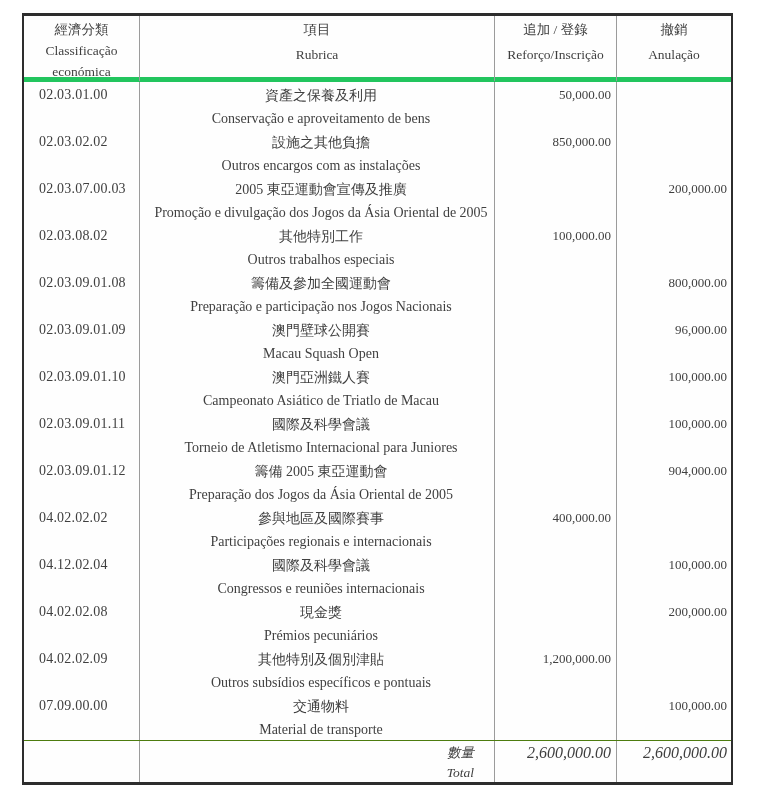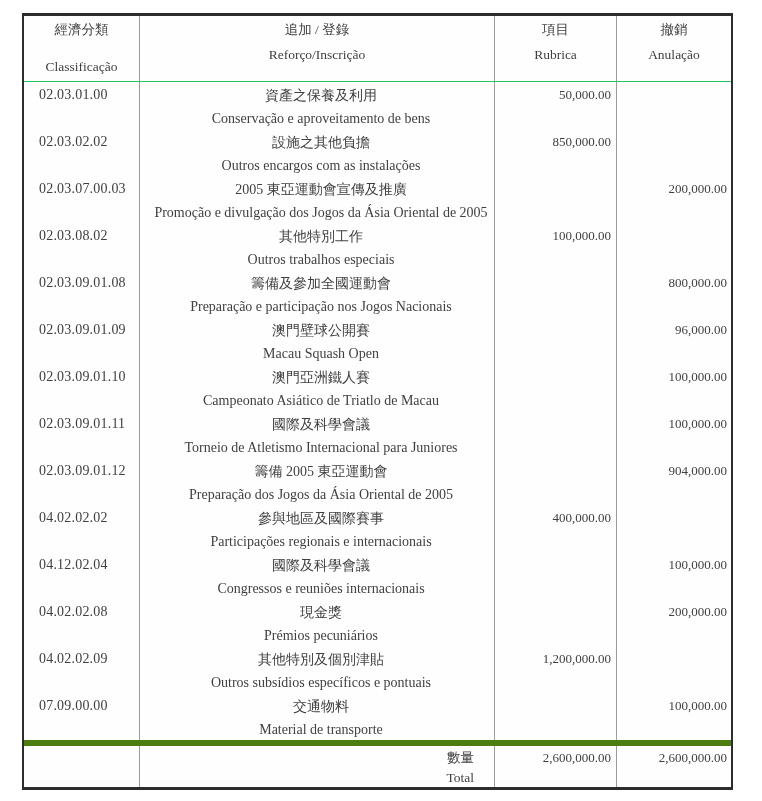--- a/index.html
+++ b/index.html
@@ -34,41 +34,41 @@
     box-sizing: border-box;
     border-right: 1px solid #9b9b9b;
     overflow: hidden;
   }
   .cell.last {
     border-right: none;
   }
   
   .header-row {
     height: 66px;
-    border-bottom: 1px solid #22c55e;
+    border-bottom: 5px solid #22c55e;
     box-sizing: border-box;
   }
   .header-row .cell {
     display: flex;
     flex-direction: column;
     align-items: center;
     text-align: center;
     padding-top: 3px;
     font-size: 13.5px;
     height: 65px;
   }
   .hline {
     line-height: 21px;
   }
   .hline.latin {
     margin-top: 6px;
     line-height: 17px;
   }
   .hline.latin2 {
-    margin-top: 16px;
+    margin-top: 0;
     line-height: 21px;
   }
   
   .item-row {
     height: 47px;
   }
   .item-row .cell {
     height: 47px;
   }
   .code-cell {
@@ -89,61 +89,62 @@
     font-size: 13px;
     line-height: 22px;
     font-family: Liberation Serif, serif;
   }
   .amount-cell.last {
     padding-right: 4px;
   }
   
   .total-row {
     height: 41px;
-    border-top: 6px solid #4d7c0f;
+    border-top: 1px solid #4d7c0f;
     box-sizing: content-box;
+    font-style: italic;
   }
   .total-row .cell {
     height: 41px;
   }
   .total-label-cell {
     text-align: right;
     padding: 2px 20px 0 0;
     font-size: 13.5px;
     line-height: 19.5px;
   }
   .total-amount-cell {
     padding: 2px 5px 0 0;
     text-align: right;
-    font-size: 13px;
+    font-size: 16px;
     line-height: 20px;
   }
   .total-amount-cell.last {
     padding-right: 4px;
   }
 </style>
 </head>
 <body>
 
 <div class="page">
   <div class="budget-table">
 
     <div class="row-grid header-row">
       <div class="cell">
         <span class="hline">經濟分類</span>
         <span class="hline latin2">Classificação</span>
         <span class="hline latin2">económica</span>
       </div>
       <div class="cell">
+        <span class="hline">項目</span>
+        <span class="hline latin">Rubrica</span>
+      </div>
+      <div class="cell">
         <span class="hline">追加 / 登錄</span>
         <span class="hline latin">Reforço/Inscrição</span>
-      </div>
-      <div class="cell">
-        <span class="hline">項目</span>
-        <span class="hline latin">Rubrica</span>
       </div>
       <div class="cell last">
         <span class="hline">撤銷</span>
         <span class="hline latin">Anulação</span>
       </div>
     </div>
 
     <div>
   <div class="row-grid item-row">
     <div class="cell code-cell">02.03.01.00</div>

